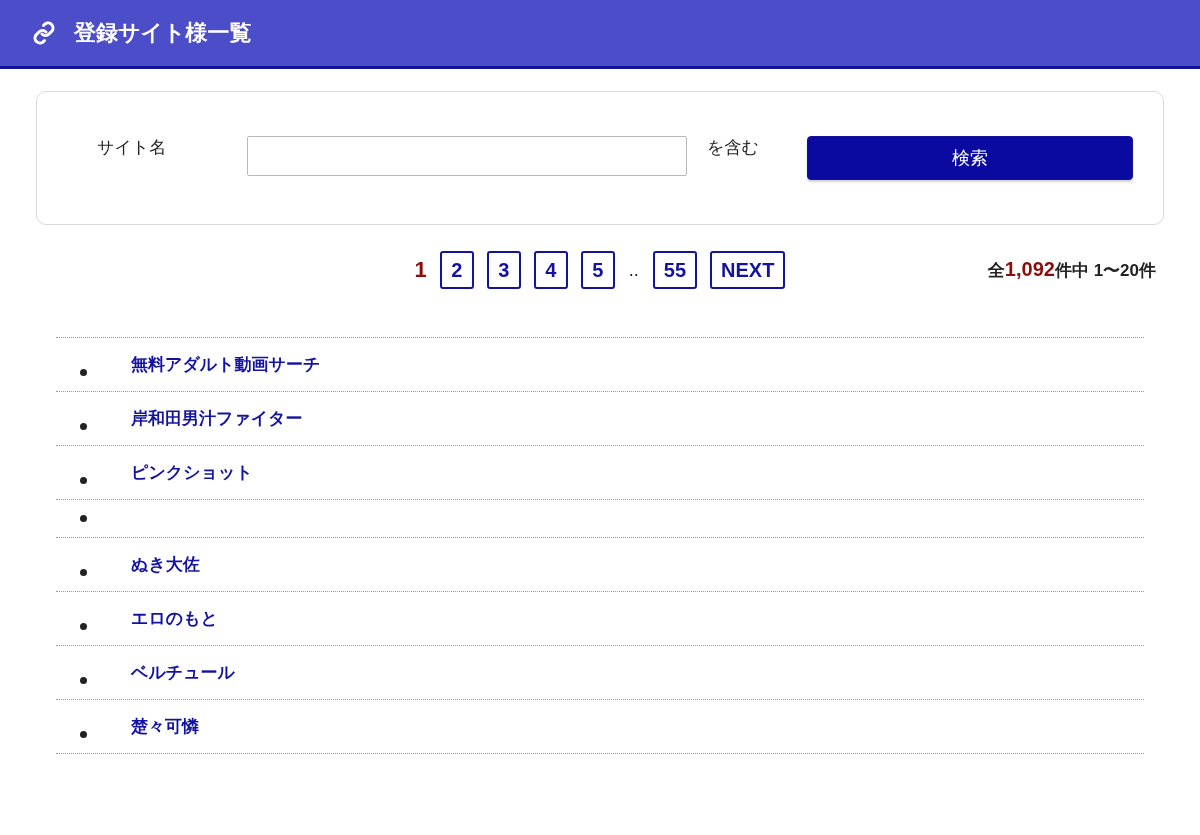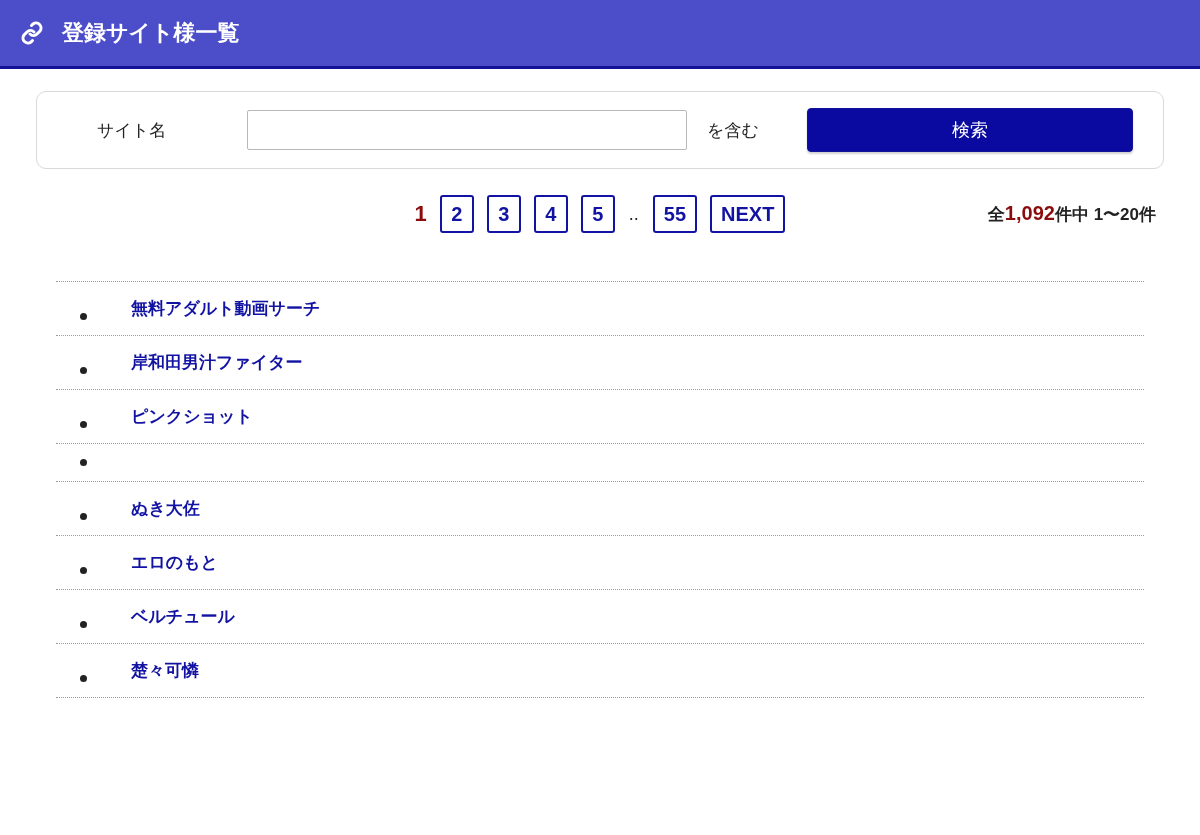--- a/index.html
+++ b/index.html
@@ -5,38 +5,37 @@
 * { box-sizing: border-box; margin: 0; padding: 0; }
 body {
   font-family: -apple-system, BlinkMacSystemFont, "Hiragino Sans", "Hiragino Kaku Gothic ProN", Meiryo, sans-serif;
   background: #fff;
   color: #222;
   width: 1200px;
 }
 .header-bar {
   background: #4c4ec9;
   border-bottom: 3px solid #131399;
-  padding: 18px 20px;
+  padding: 18px 32px;
   display: flex;
   align-items: center;
   gap: 18px;
 }
 .header-bar .icon svg { width: 24px; height: 24px; display:block; }
 .header-title {
   color: #fff;
   font-size: 22px;
   font-weight: 700;
 }
 .content { padding: 22px 36px; }
 .search-box {
   border: 1px solid #d9d9d9;
   border-radius: 10px;
-  padding: 16px 30px;
-  display: flex;
-  align-items: center;
+  padding: 44px 30px;
+  display: flex;
   gap: 20px;
 }
 .search-label {
   font-size: 17px;
   color: #222;
   min-width: 120px;
   padding-left: 30px;
 }
 .search-input {
   border: 1px solid #b8b8b8;

